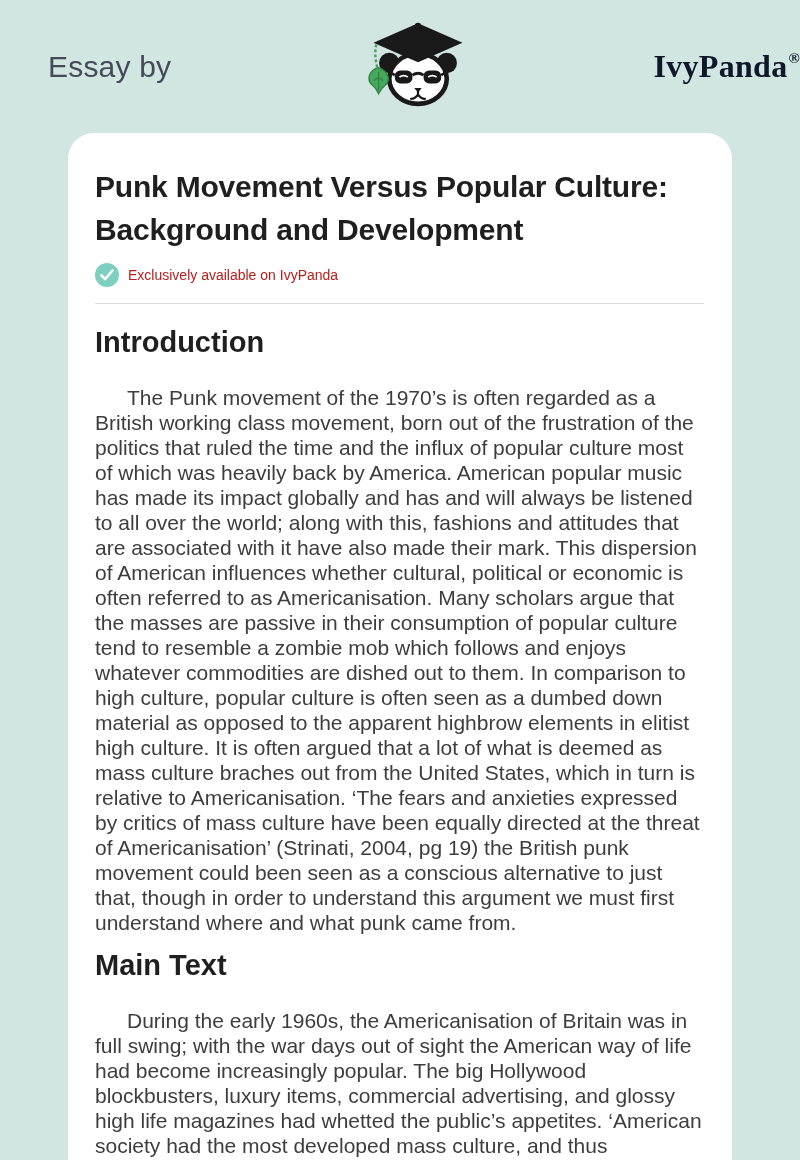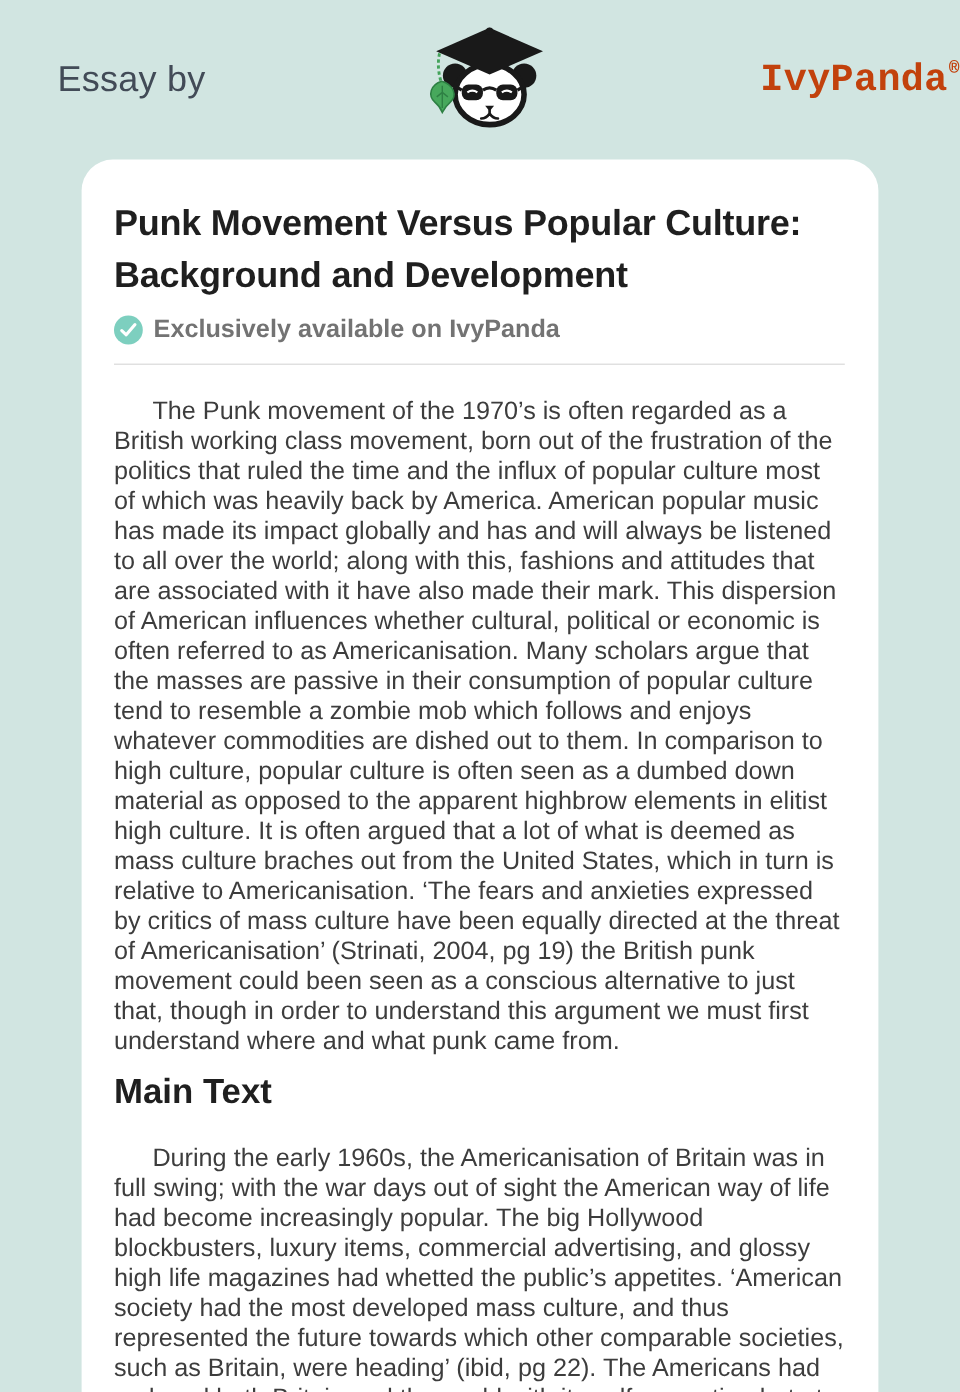--- a/index.html
+++ b/index.html
@@ -28,24 +28,24 @@
   }
   .logo {
     display: inline-block;
     width: 102px;
     height: 90px;
     margin: -6px 4px 0 16px;
     flex: 0 0 auto;
   }
   .logo svg { display: block; width: 100%; height: 100%; }
   .wordmark {
-    font-family: Liberation Mono, monospace;
+    font-family: Liberation Serif, serif;
     font-weight: 700;
     font-size: 32px;
-    color: #c2410c;
+    color: #0f172a;
     letter-spacing: 0.3px;
     white-space: nowrap;
   }
   .wordmark sup {
     font-size: 15px;
     vertical-align: 14px;
     margin-left: 1px;
   }
 
   
@@ -77,23 +77,23 @@
     height: 24px;
     border-radius: 50%;
     background: #7dcfbf;
     display: flex;
     align-items: center;
     justify-content: center;
     flex: 0 0 auto;
   }
   .badge-circle svg { display: block; }
   .badge-text {
-    font-size: 21px;
-    font-weight: 700;
-    color: #737373;
+    font-size: 14px;
+    font-weight: 400;
+    color: #b91c1c;
   }
   .divider {
     border: none;
     border-top: 1px solid #d9d9d9;
     margin: 16px 0 0 0;
   }
   section h2 {
     margin: 21px 0 0 0;
     font-size: 29px;
     line-height: 34px;
@@ -158,20 +158,21 @@
         <svg width="14" height="12" viewBox="0 0 14 12" xmlns="http://www.w3.org/2000/svg">
           <polyline points="1.5,6.5 5.2,10 12.5,1.5" stroke="#ffffff" stroke-width="2.6" fill="none" stroke-linecap="round" stroke-linejoin="round"></polyline>
         </svg>
       </span>
       <span class="badge-text">Exclusively available on IvyPanda</span>
     </div>
 
     <hr class="divider">
 
     <section>
+      <h2>Introduction</h2>
       <p>The Punk movement of the 1970’s is often regarded as a British working class movement, born out of the frustration of the politics that ruled the time and the influx of popular culture most of which was heavily back by America. American popular music has made its impact globally and has and will always be listened to all over the world; along with this, fashions and attitudes that are associated with it have also made their mark. This dispersion of American influences whether cultural, political or economic is often referred to as Americanisation. Many scholars argue that the masses are passive in their consumption of popular culture tend to resemble a zombie mob which follows and enjoys whatever commodities are dished out to them. In comparison to high culture, popular culture is often seen as a dumbed down material as opposed to the apparent highbrow elements in elitist high culture. It is often argued that a lot of what is deemed as mass culture braches out from the United States, which in turn is relative to Americanisation. ‘The fears and anxieties expressed by critics of mass culture have been equally directed at the threat of Americanisation’ (Strinati, 2004, pg 19) the British punk movement could been seen as a conscious alternative to just that, though in order to understand this argument we must first understand where and what punk came from.</p>
     </section>
 
     <section>
       <h2>Main Text</h2>
       <p>During the early 1960s, the Americanisation of Britain was in full swing; with the war days out of sight the American way of life had become increasingly popular. The big Hollywood blockbusters, luxury items, commercial advertising, and glossy high life magazines had whetted the public’s appetites. ‘American society had the most developed mass culture, and thus represented the future towards which other comparable societies, such as Britain, were heading’ (ibid, pg 22). The Americans had seduced both Britain and the world with its self-promotion but at what price? On the other hand, too many the American way of life offered opportunities that Britain could</p>
     </section>
 
   </main>
 

